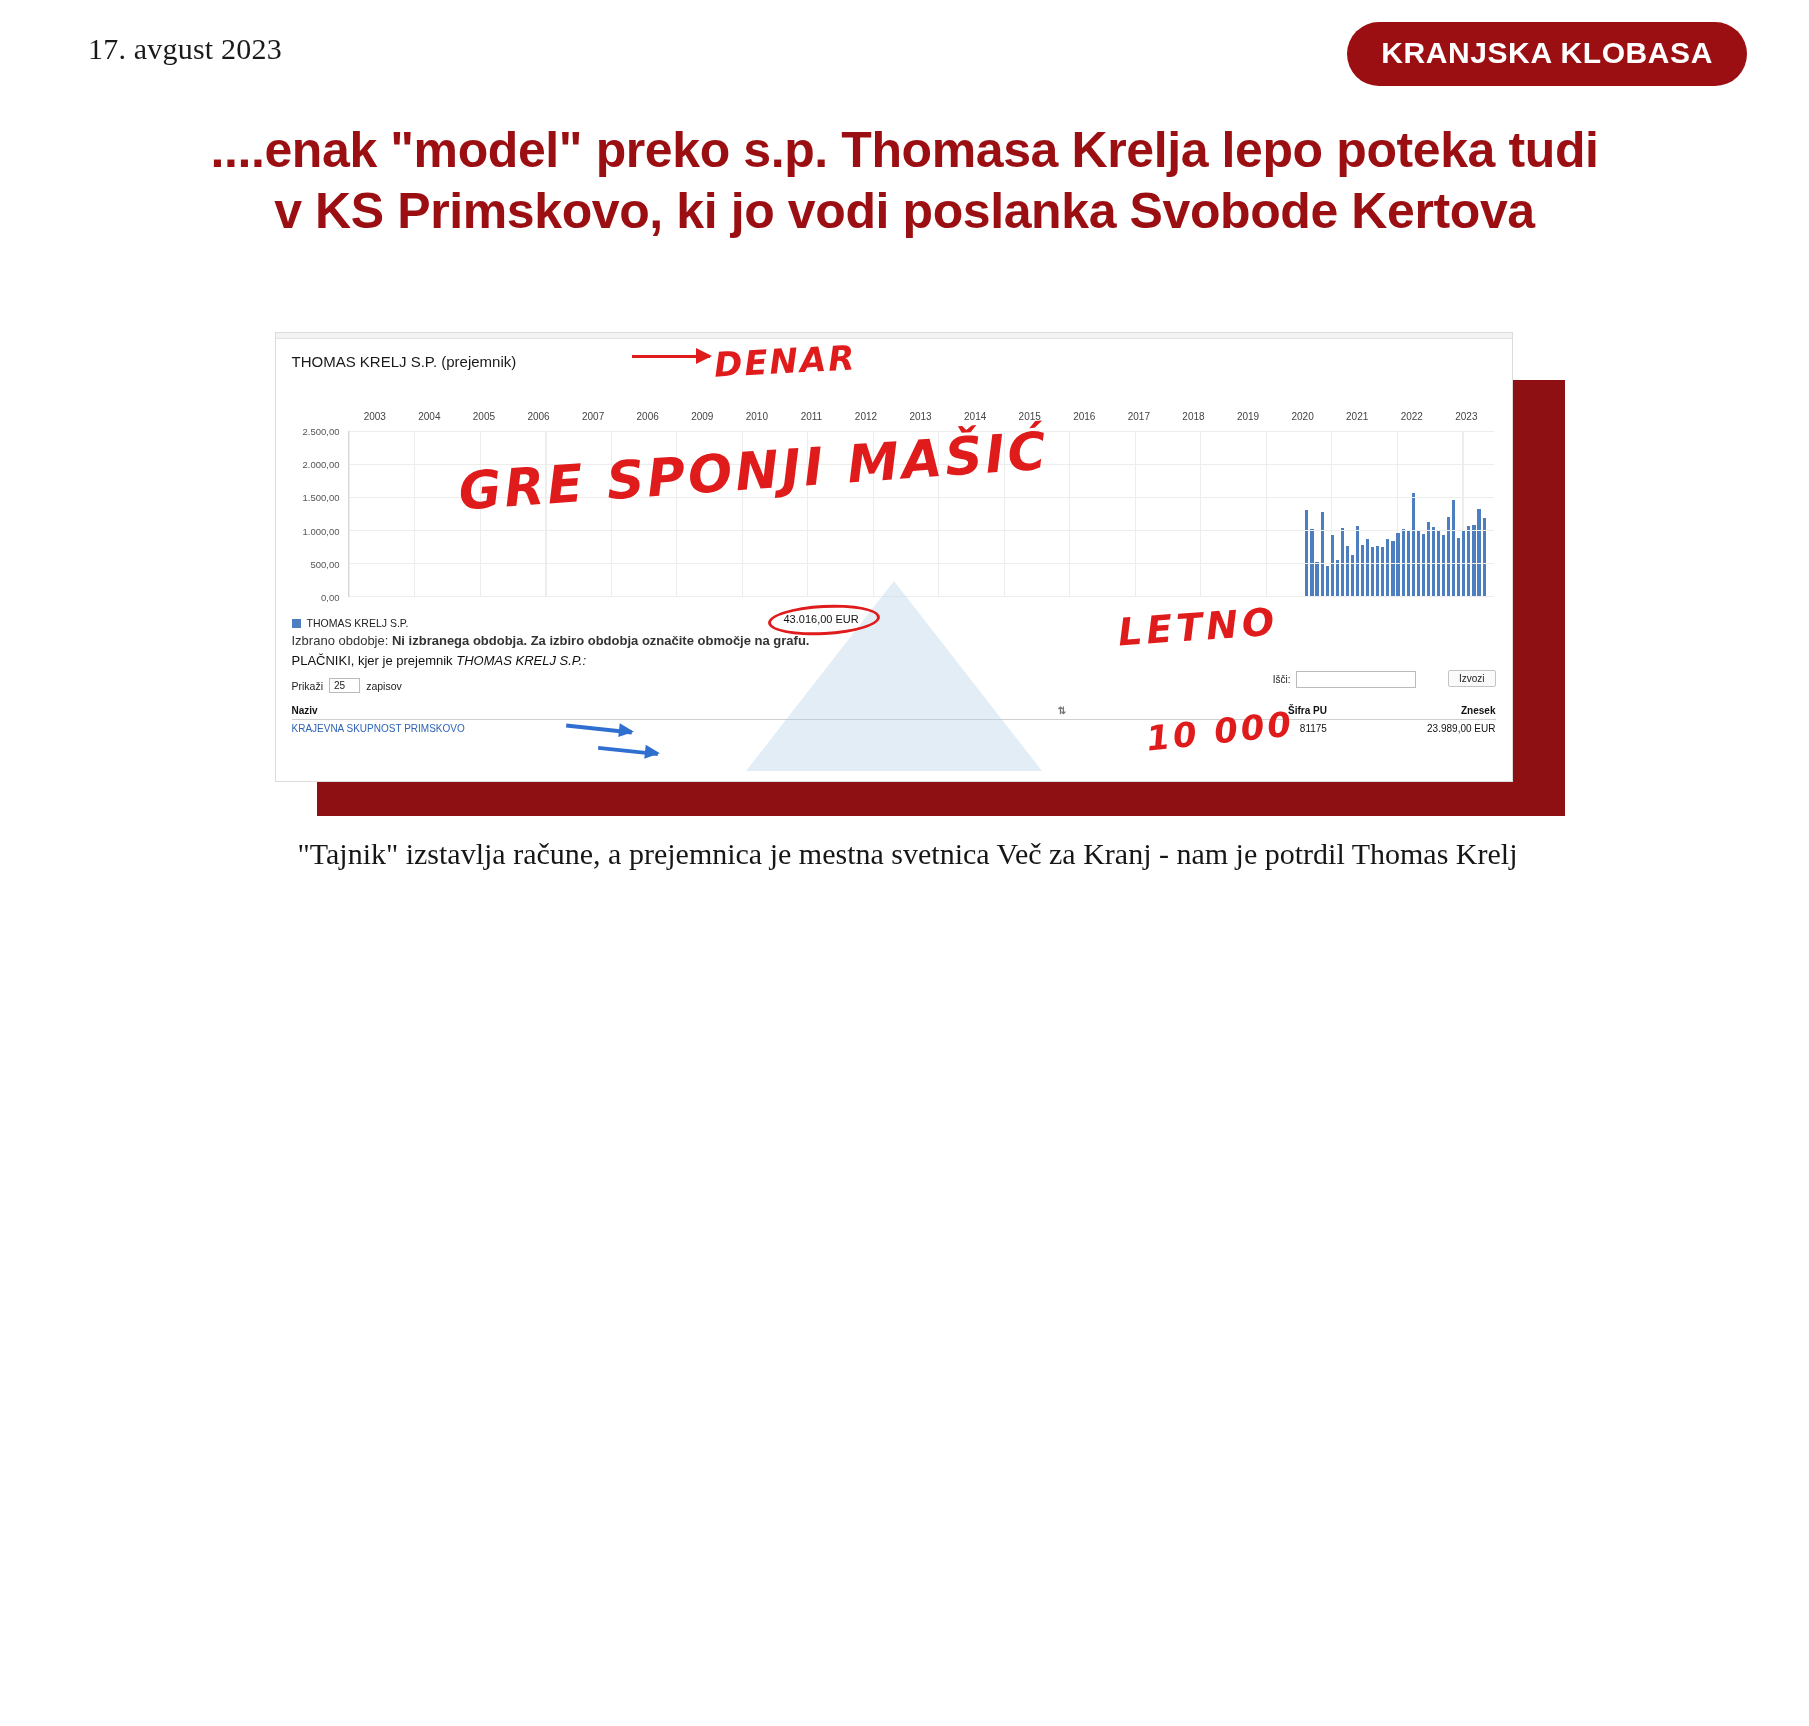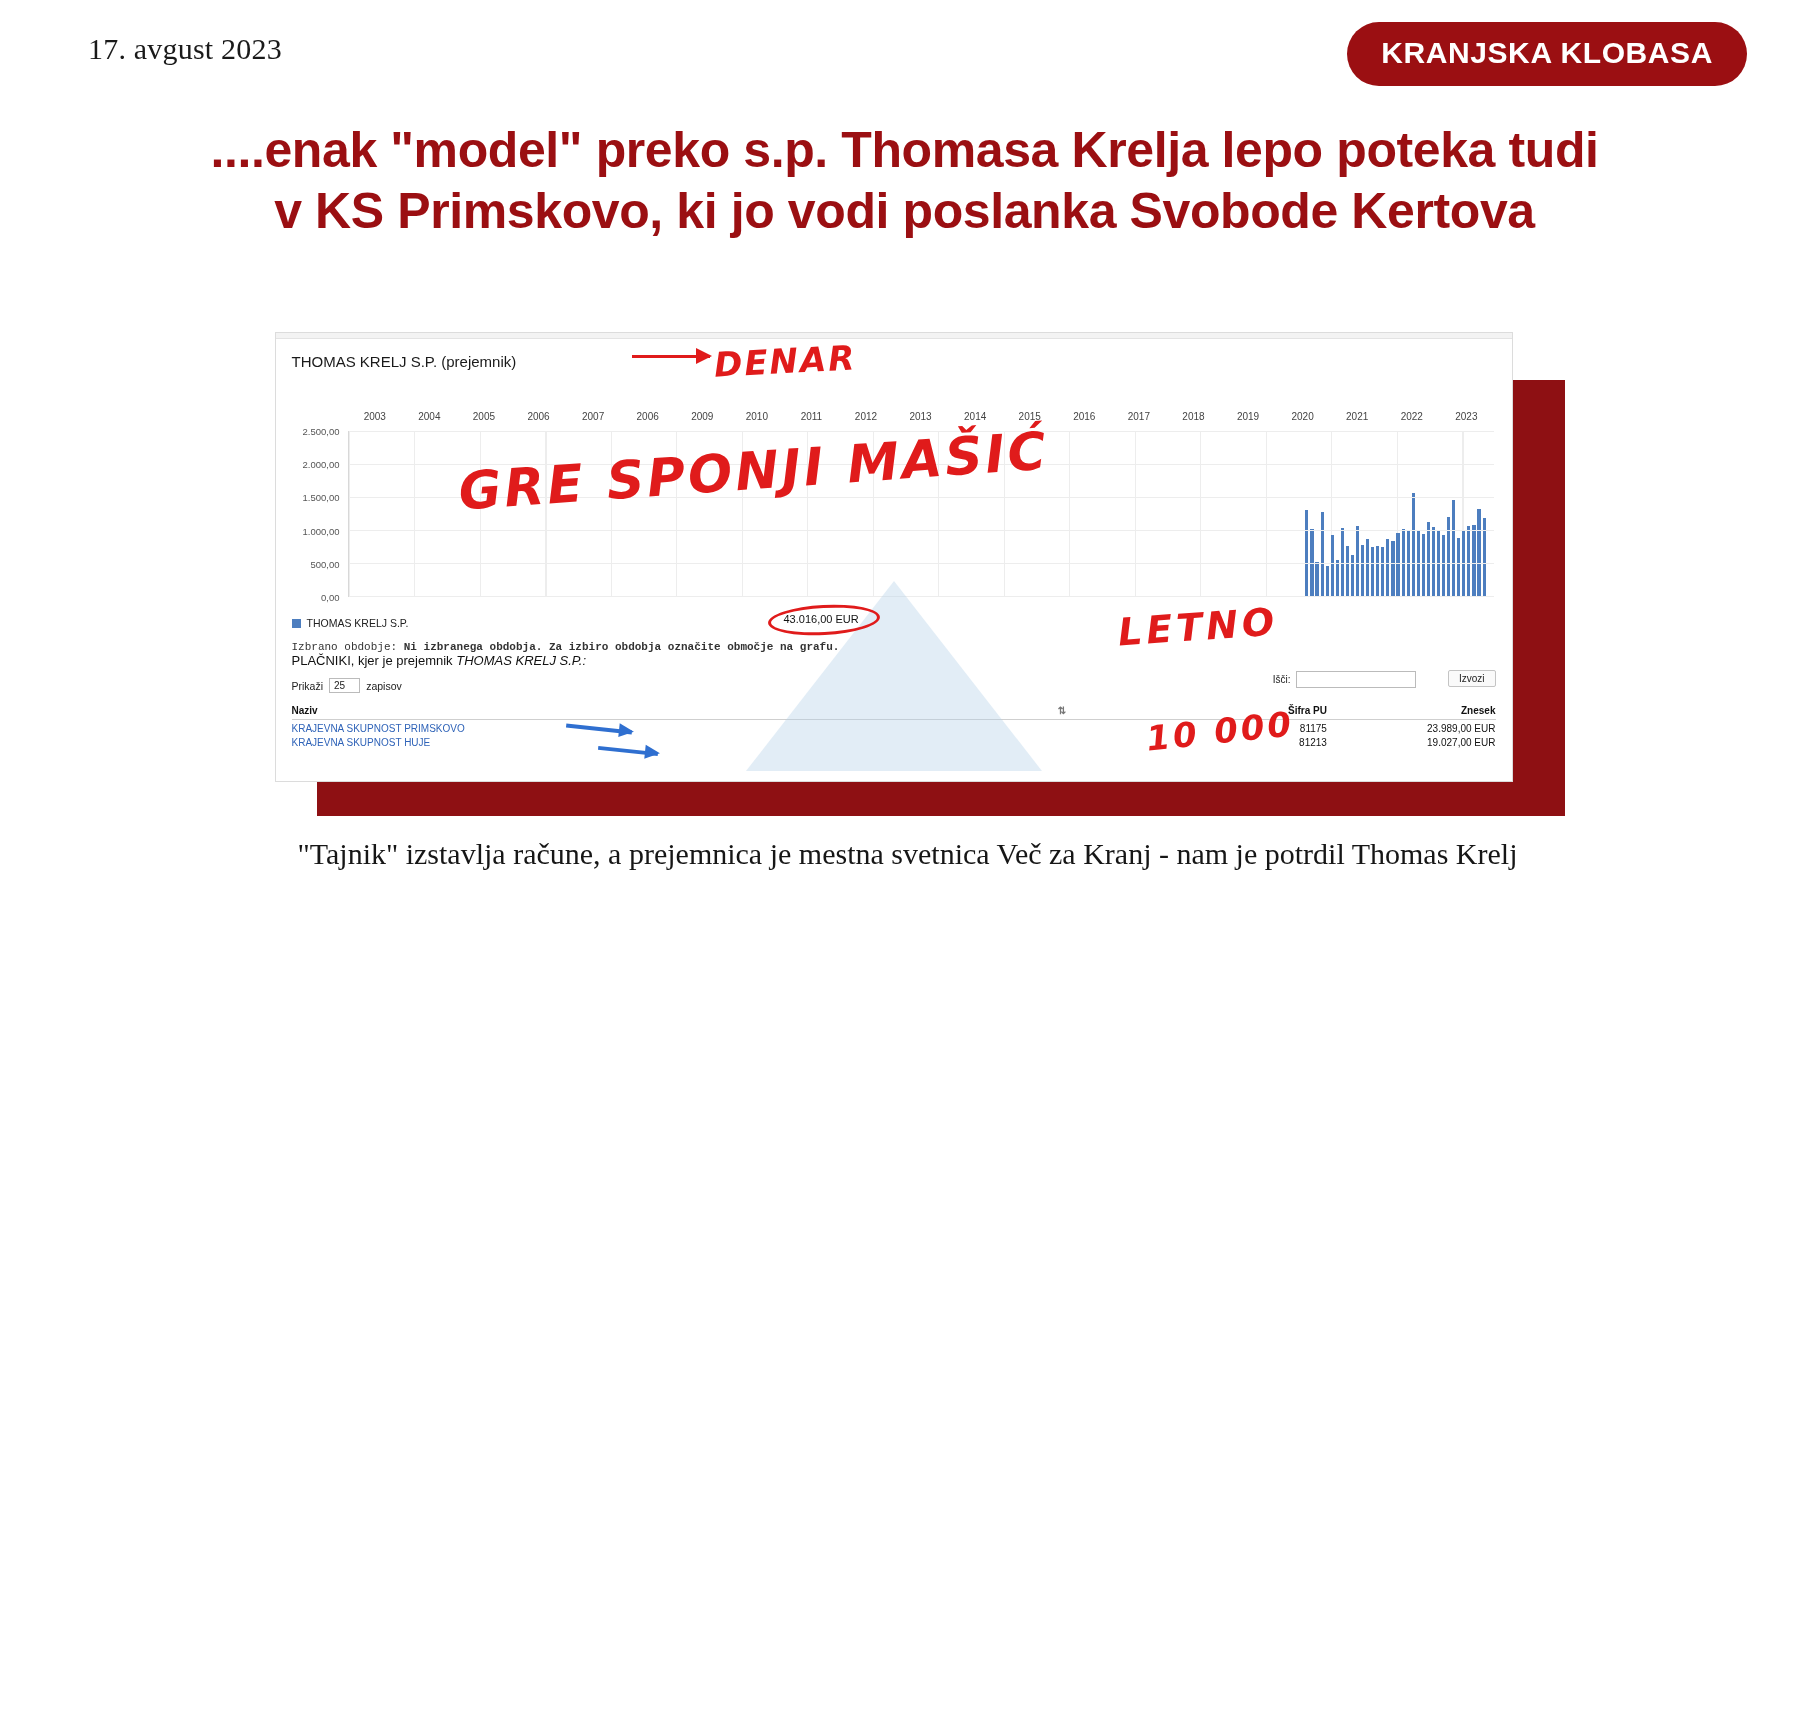--- a/index.html
+++ b/index.html
@@ -194,24 +194,23 @@
     font-size: 10.5px;
     color: #222;
     display: flex;
     align-items: center;
     gap: 6px;
   }
   .legend .sw { width: 9px; height: 9px; background: #4d7ebf; display: inline-block; }
   .period-note {
     position: absolute;
     left: 16px;
-    top: 308px;
-    font-size: 11px;
+    top: 300px;
+    font-size: 13px;
     color: #333;
-    font-family: Liberation Mono, monospace;
   }
   .period-note b { font-weight: bold; }
   .payers-title {
     position: absolute;
     left: 16px;
     top: 320px;
     font-size: 13px;
     color: #111;
   }
   .payers-title i { font-style: italic; }
@@ -693,26 +692,20 @@
           <div class="c-sort">⇅</div>
           <div class="c-sifra">Šifra PU</div>
           <div class="c-znesek">Znesek</div>
         </div>
         <div class="trow">
           <div class="c-name">KRAJEVNA SKUPNOST PRIMSKOVO</div>
           <div class="c-sort"></div>
           <div class="c-sifra">81175</div>
           <div class="c-znesek">23.989,00 EUR</div>
         </div>
-        <div class="trow">
-          <div class="c-name">KRAJEVNA SKUPNOST HUJE</div>
-          <div class="c-sort"></div>
-          <div class="c-sifra">81213</div>
-          <div class="c-znesek">19.027,00 EUR</div>
-        </div>
       </div>
 
       <div class="watermark"></div>
 
       <div class="arrow-red"></div>
       <div class="hand hand-denar">DENAR</div>
       <div class="hand hand-gre">GRE SPONJI MAŠIĆ</div>
       <div class="circle-amount"></div>
       <div class="hand hand-amount">43.016,00 EUR</div>
       <div class="hand hand-letno">LETNO</div>

